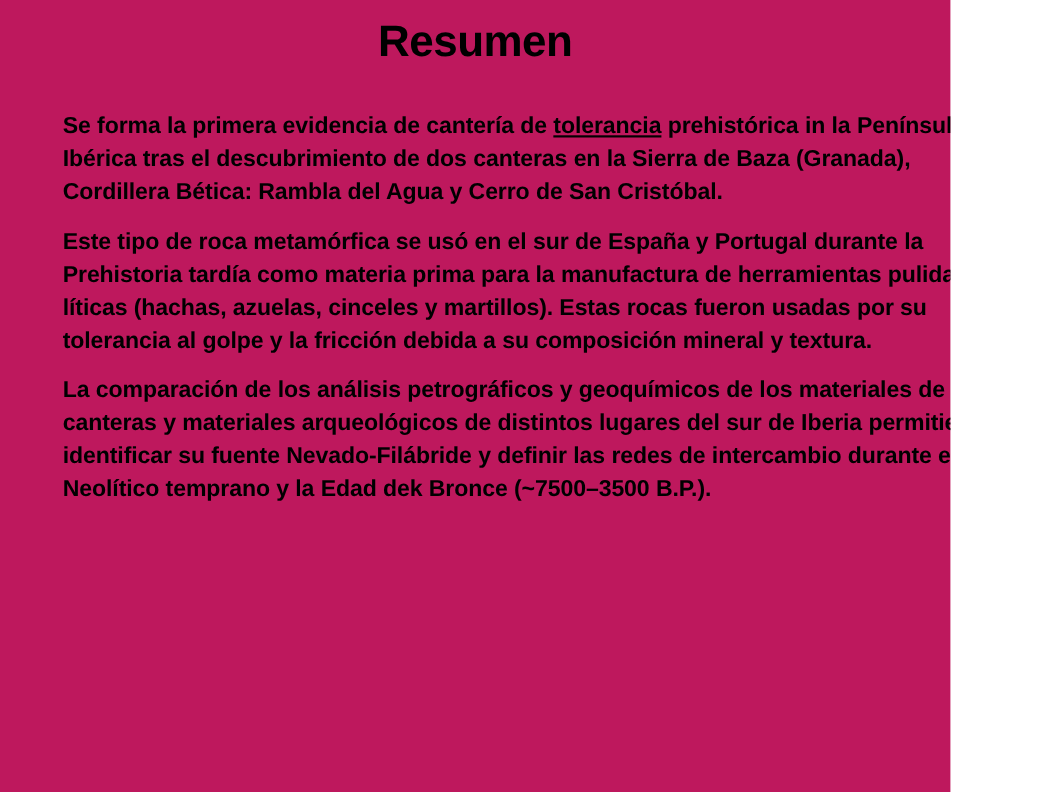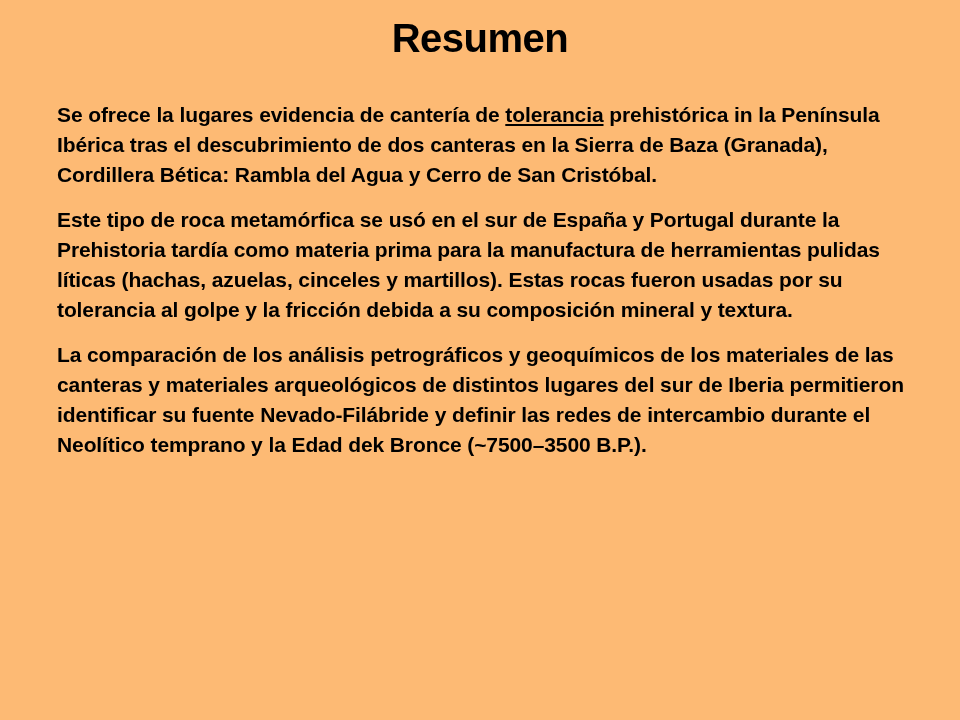--- a/index.html
+++ b/index.html
@@ -2,23 +2,23 @@
 <html><head>
 <meta charset="utf-8">
 <style>
   html, body {
     margin: 0;
     padding: 0;
     background: #ffffff;
   }
   .slide {
     position: relative;
-    width: 960px;
+    width: 864px;
     height: 720px;
-    background: #fdba74;
+    background: #be185d;
     overflow: hidden;
     font-family: "Liberation Sans", "DejaVu Sans", sans-serif;
     color: #000000;
     box-sizing: border-box;
   }
   .slide-title {
     margin: 0;
     padding-top: 16px;
     text-align: center;
     font-size: 40px;
@@ -45,20 +45,20 @@
     text-decoration: underline;
   }
 </style>
 </head>
 <body>
 
 <div class="slide">
   <h1 class="slide-title">Resumen</h1>
 
   <div class="slide-body">
-    <p><span>Se ofrece la lugares evidencia de cantería de </span><span class="underlined-term">tolerancia</span><span> prehistórica in la Península Ibérica tras el descubrimiento de dos canteras en la Sierra de Baza (Granada), Cordillera Bética: Rambla del Agua y Cerro de San Cristóbal.</span></p>
+    <p><span>Se forma la primera evidencia de cantería de </span><span class="underlined-term">tolerancia</span><span> prehistórica in la Península Ibérica tras el descubrimiento de dos canteras en la Sierra de Baza (Granada), Cordillera Bética: Rambla del Agua y Cerro de San Cristóbal.</span></p>
 
     <p>Este tipo de roca metamórfica se usó en el sur de España y Portugal durante la Prehistoria tardía como materia prima para la manufactura de herramientas pulidas líticas (hachas, azuelas, cinceles y martillos). Estas rocas fueron usadas por su tolerancia al golpe y la fricción debida a su composición mineral y textura.</p>
 
 
     <p>La comparación de los análisis petrográficos y geoquímicos de los materiales de las canteras y materiales arqueológicos de distintos lugares del sur de Iberia permitieron identificar su fuente Nevado-Filábride y definir las redes de intercambio durante el Neolítico temprano y la Edad dek Bronce (~7500–3500 B.P.).</p>
   </div>
 </div>
 
 </body></html>

